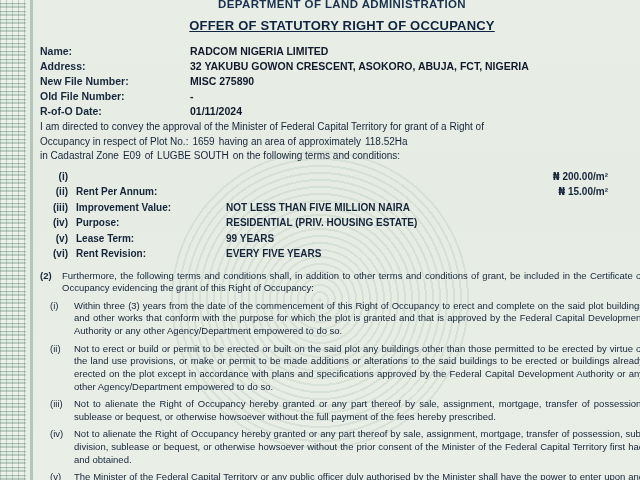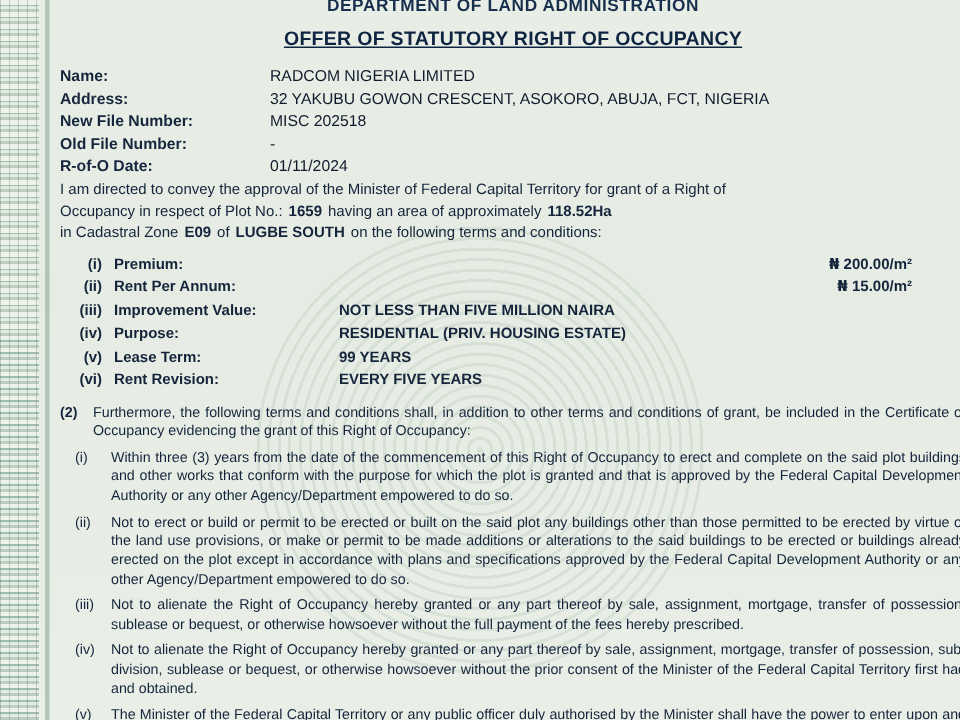--- a/index.html
+++ b/index.html
@@ -56,25 +56,25 @@
     text-align:center;font-weight:bold;font-size:11.5px;letter-spacing:.4px;
     margin-top:-2px;color:#18304d;
   }
   .title{
     text-align:center;font-weight:bold;font-size:13px;margin-top:8px;
     letter-spacing:.2px;color:#0f2440;text-decoration:underline;
   }
   .fields{margin-top:12px;font-size:10.5px;}
   .frow{display:flex;align-items:baseline;margin-bottom:3px;}
   .flabel{width:140px;font-weight:bold;color:#16263c;}
-  .fvalue{font-weight:normal;color:#101a2c;}
+  .fvalue{font-weight:bold;color:#101a2c;margin-left:10px;}
   .para{
     font-size:10px;line-height:1.45;text-align:justify;
   }
-  .para .b{font-weight:bold;}
+  .para .b{font-weight:normal;}
   .inlinerow{display:flex;align-items:baseline;gap:4px;flex-wrap:wrap;}
   .terms{margin-top:6px;font-size:10px;}
   .trow{display:flex;margin-bottom:2px;line-height:1.35;}
   .rn{width:28px;text-align:right;padding-right:8px;font-weight:bold;}
   .tlabel{width:150px;font-weight:bold;}
   .tval{flex:1;text-align:left;font-weight:bold;}
   .tval.right{text-align:right;padding-right:36px;}
   .clause{margin-top:9px;font-size:9.5px;line-height:1.33;}
   .cnum{display:flex;}
   .cnum .n{width:22px;flex:none;font-weight:bold;}
@@ -104,21 +104,21 @@
         <div class="frow">
           <div class="flabel">Name:</div>
           <div class="fvalue">RADCOM NIGERIA LIMITED</div>
         </div>
         <div class="frow">
           <div class="flabel">Address:</div>
           <div class="fvalue">32 YAKUBU GOWON CRESCENT, ASOKORO, ABUJA, FCT, NIGERIA</div>
         </div>
         <div class="frow">
           <div class="flabel">New File Number:</div>
-          <div class="fvalue">MISC 202518</div>
+          <div class="fvalue">MISC 275890</div>
         </div>
         <div class="frow">
           <div class="flabel">Old File Number:</div>
           <div class="fvalue">-</div>
         </div>
         <div class="frow">
           <div class="flabel">R-of-O Date:</div>
           <div class="fvalue">01/11/2024</div>
         </div>
       </div>
@@ -136,21 +136,20 @@
           <span class="b">E09</span>
           <span>of</span>
           <span class="b">LUGBE SOUTH</span>
           <span>on the following terms and conditions:</span>
         </div>
       </div>
 
       <div class="terms">
         <div class="trow">
           <div class="rn">(i)</div>
-          <div class="tlabel">Premium:</div>
           <div class="tval right">
             <span class="naira">₦</span>
             <span>200.00/m²</span>
           </div>
         </div>
         <div class="trow">
           <div class="rn">(ii)</div>
           <div class="tlabel">Rent Per Annum:</div>
           <div class="tval right">
             <span class="naira">₦</span>

